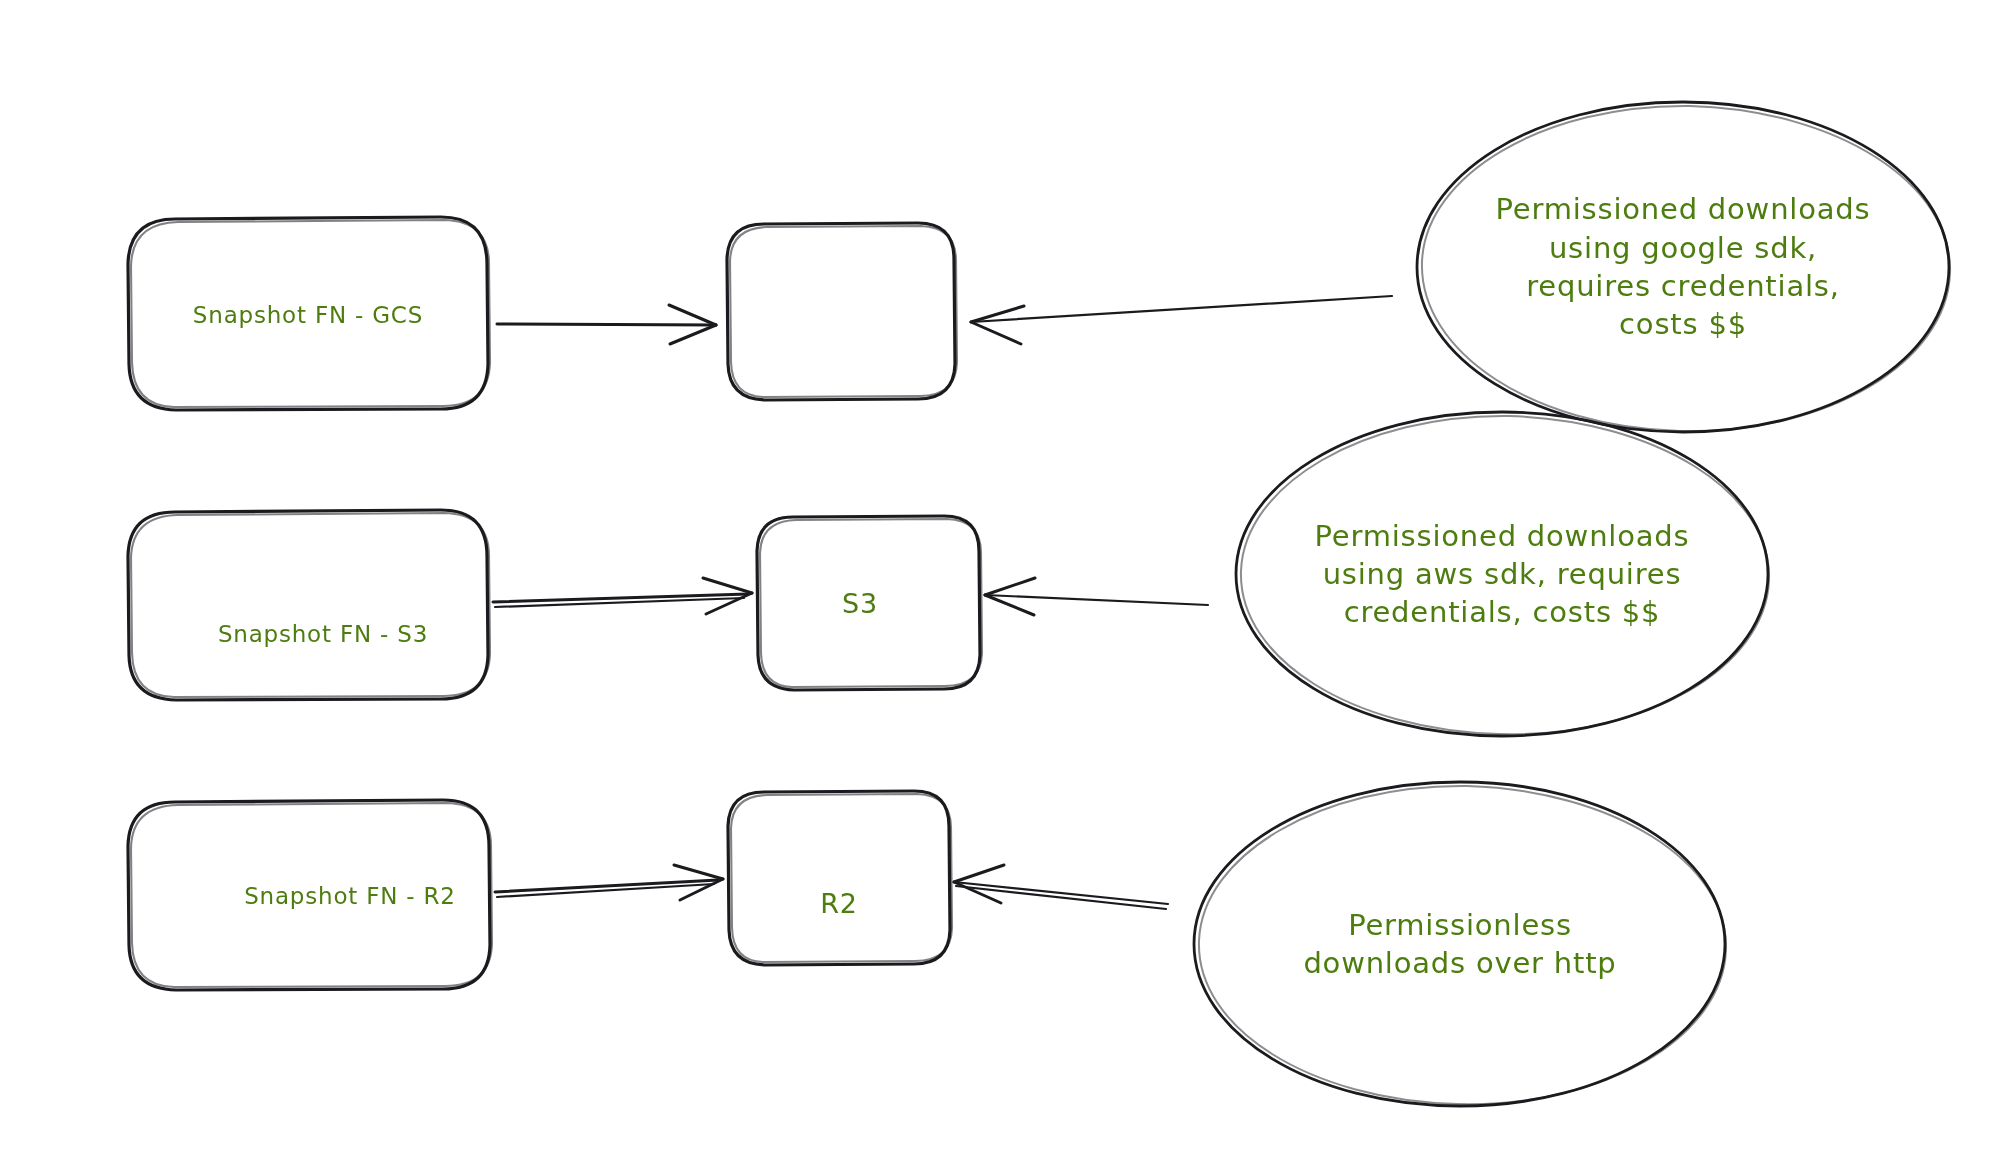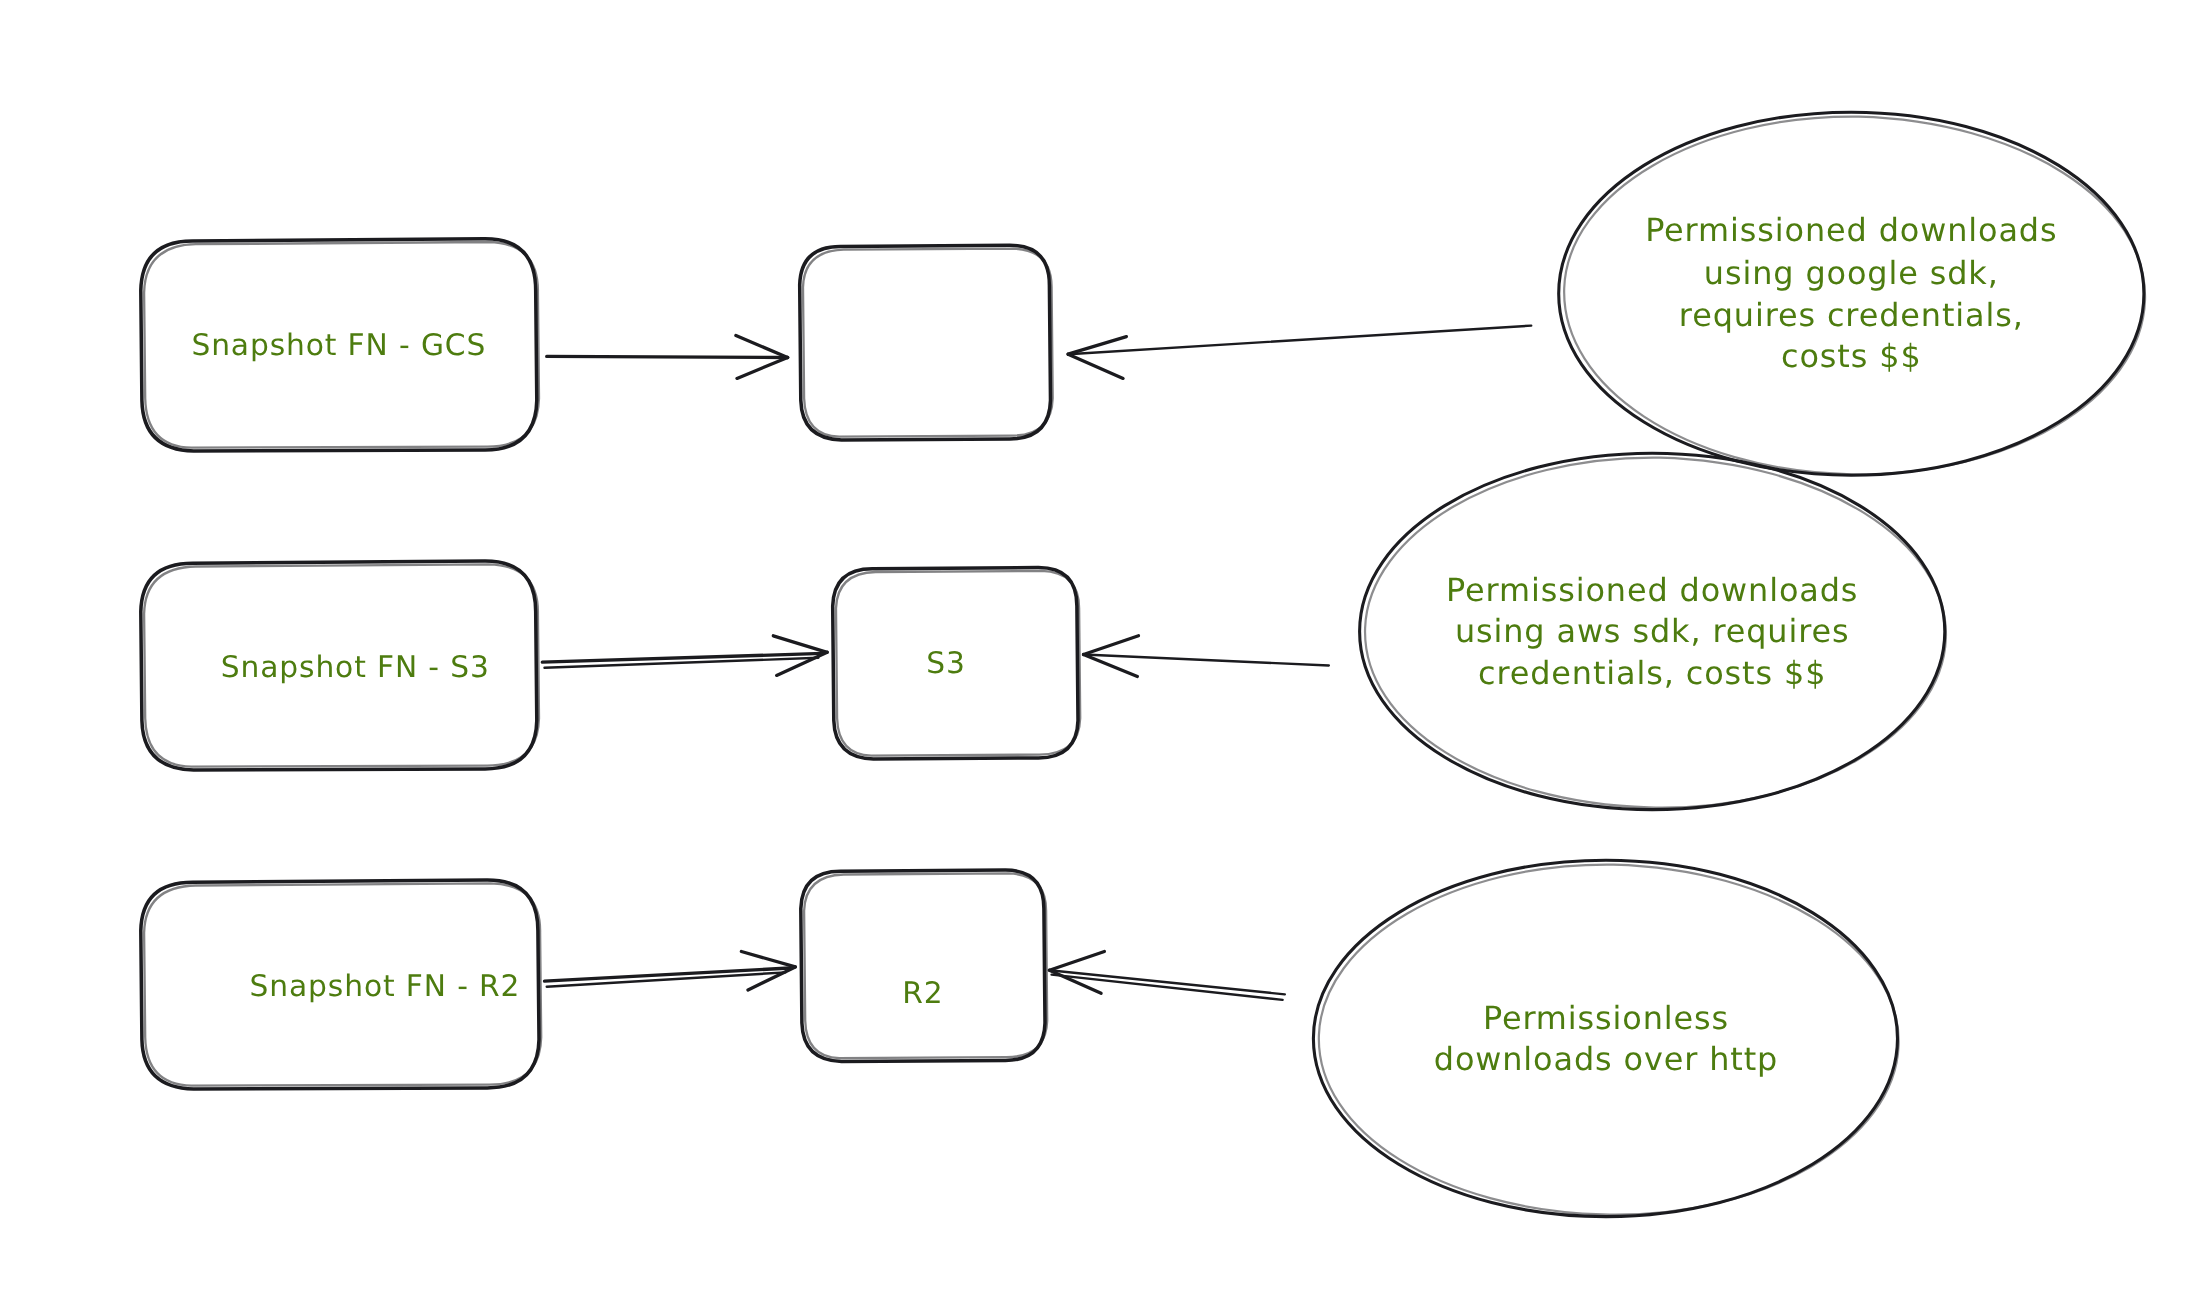--- a/index.html
+++ b/index.html
@@ -33,21 +33,21 @@
     align-items: center;
     justify-content: center;
     text-align: center;
     color: #4d7c0f;
     font-family: "DejaVu Sans", sans-serif;
     letter-spacing: 0.8px;
     pointer-events: none;
     white-space: pre-line;
   }
   .label-box {
-    font-size: 27px;
+    font-size: 23px;
   }
   .label-store {
     font-size: 27px;
   }
   .label-note {
     font-size: 29px;
     line-height: 1.32;
   }
 </style>
 </head>
@@ -160,21 +160,21 @@
   </svg>
 
   <div class="node-label label-box" style="left:128px; top:219px; width:360px; height:191px;">Snapshot FN - GCS</div>
 
 
   <div class="node-label label-note" style="left:1447px; top:132px; width:472px; height:270px;">Permissioned downloads
 using google sdk,
 requires credentials,
 costs $$</div>
 
-  <div class="node-label label-box" style="left:128px; top:512px; width:390px; height:188px;text-align:center;">Snapshot FN - S3</div>
+  <div class="node-label label-box" style="left:128px; top:540px; width:390px; height:188px;text-align:center;">Snapshot FN - S3</div>
 
   <div class="node-label label-store" style="left:757px; top:516px; width:182px; height:174px;padding-left:12px;">S3</div>
 
   <div class="node-label label-note" style="left:1266px; top:442px; width:472px; height:264px;">Permissioned downloads
 using aws sdk, requires
 credentials, costs $$</div>
 
   <div class="node-label label-box" style="left:128px; top:802px; width:362px; height:188px;margin-left:41px;">Snapshot FN - R2</div>
 
   <div class="node-label label-store" style="left:728px; top:791px; width:222px; height:225px;">R2</div>

